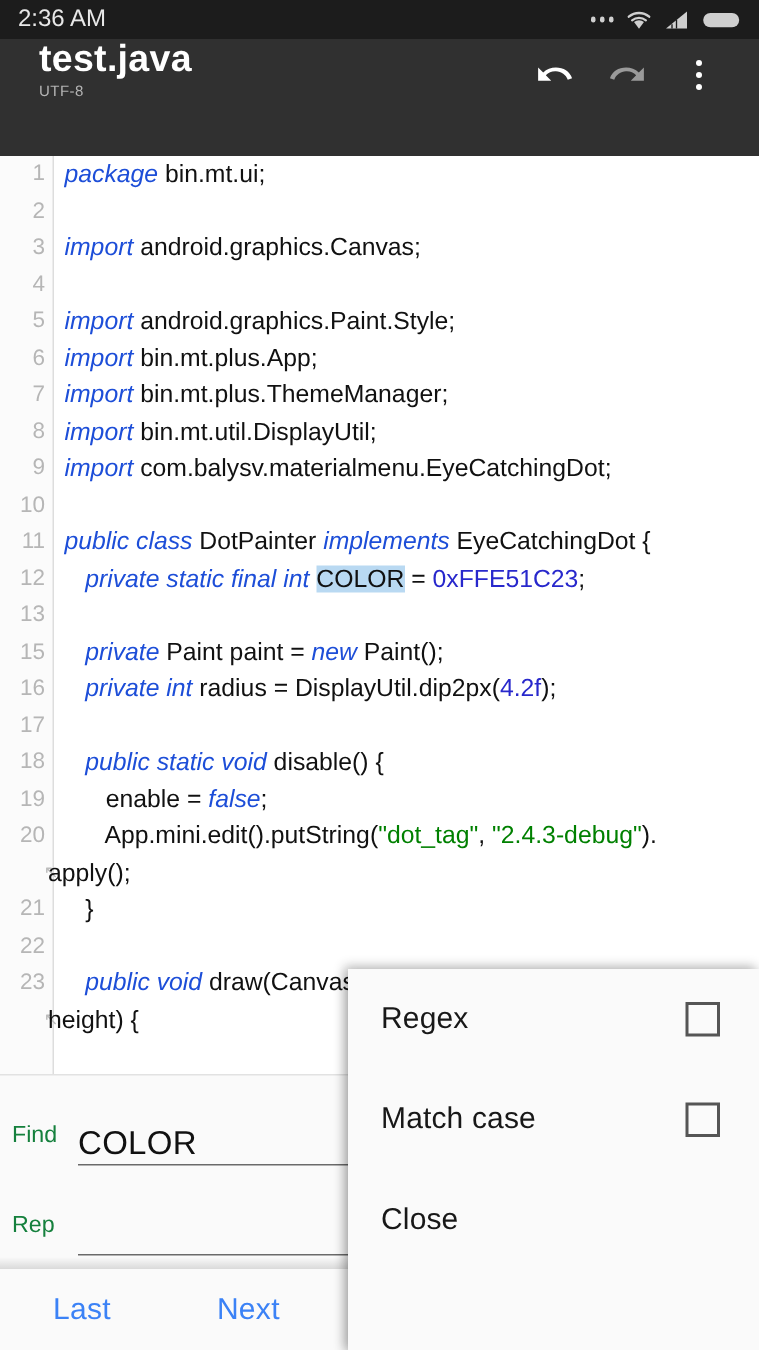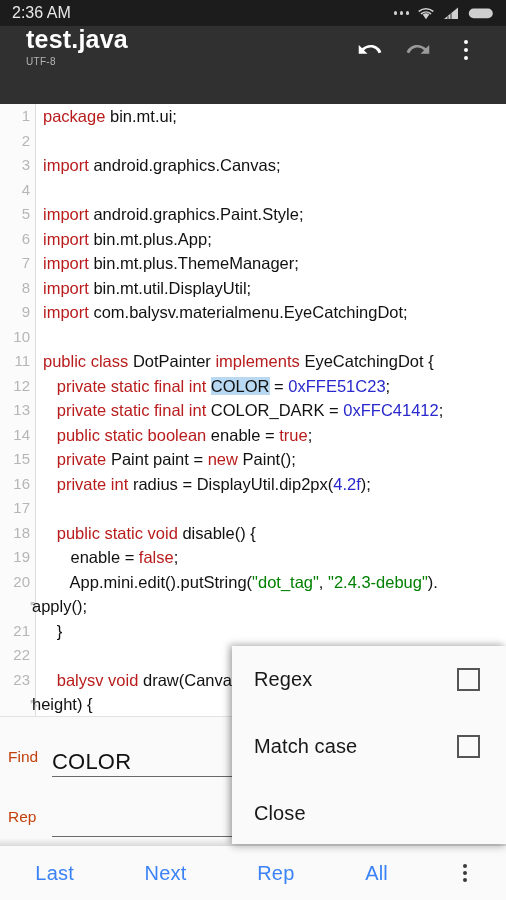--- a/index.html
+++ b/index.html
@@ -52,35 +52,35 @@
   .ln .num {
     position:absolute; left:0; width:30px; text-align:right;
     color:#b6b6b6; font-size:15px; font-family:"Liberation Sans", sans-serif;
   }
   .ln .txt { position:absolute; left:43px; color:#111111; }
   .ln.cont .txt { left:32px; }
   .wrapmark {
     position:absolute; left:29px; top:4px; width:12px; height:14px;
     color:#bdbdbd; font-size:12px; line-height:14px;
   }
-  .kw { color:#b91c1c; }
+  .kw { color:#1d4ed8;font-style:italic; }
   .num-lit { color:#2828cc; }
   .str { color:#008000; }
   .hl { background:#b9d9f2; }
 
   
   #find-panel {
     position:absolute; top:716px; left:0; width:506px; height:130px;
     background:#fafafa; border-top:1px solid #e2e2e2;
   }
   .find-row { position:absolute; left:0; width:506px; height:56px; display:flex; align-items:center; }
   #row-find { top:12px; }
   #row-rep  { top:72px; }
   .find-label {
-    width:52px; padding-left:8px; font-size:15.5px; color:#c2410c;
+    width:52px; padding-left:8px; font-size:15.5px; color:#15803d;
     flex:0 0 52px;
   }
   .find-field {
     flex:1; margin-right:10px; height:40px;
     border-bottom:1.6px solid #6a6a6a;
     display:flex; align-items:flex-end; padding-bottom:3px;
   }
   .find-value { font-size:22px; color:#111111; letter-spacing:.2px; line-height:1.05; }
 
   
@@ -95,21 +95,21 @@
     pointer-events:none;
   }
   .bot-btn {
     font-size:20px; color:#3b82f6; padding:6px 10px; letter-spacing:.2px;
   }
   .bot-dots { display:flex; flex-direction:column; gap:3px; align-items:center; padding:6px 14px; }
   .bot-dots i { width:4px; height:4px; border-radius:50%; background:#3a3a3a; display:block; }
 
   
   #popup-menu {
-    position:absolute; top:646px; left:232px; width:274px; height:198px;
+    position:absolute; top:646px; left:232px; width:274px; height:255px;
     background:#fafafa;
     box-shadow:-3px -2px 7px rgba(0,0,0,0.24), 0 3px 8px rgba(0,0,0,0.22);
     z-index:40;
   }
   .menu-item {
     position:absolute; left:0; width:274px; height:67px;
     display:flex; align-items:center; padding:0 26px 0 22px;
   }
   #menu-regex { top:0; }
   #menu-matchcase { top:67px;gap:24px; }
@@ -175,32 +175,31 @@
       <div class="ln"><span class="num">3</span><span class="txt"><span class="kw">import</span><span> android.graphics.Canvas;</span></span></div>
       <div class="ln"><span class="num">4</span></div>
       <div class="ln"><span class="num">5</span><span class="txt"><span class="kw">import</span><span> android.graphics.Paint.Style;</span></span></div>
       <div class="ln"><span class="num">6</span><span class="txt"><span class="kw">import</span><span> bin.mt.plus.App;</span></span></div>
       <div class="ln"><span class="num">7</span><span class="txt"><span class="kw">import</span><span> bin.mt.plus.ThemeManager;</span></span></div>
       <div class="ln"><span class="num">8</span><span class="txt"><span class="kw">import</span><span> bin.mt.util.DisplayUtil;</span></span></div>
       <div class="ln"><span class="num">9</span><span class="txt"><span class="kw">import</span><span> com.balysv.materialmenu.EyeCatchingDot;</span></span></div>
       <div class="ln"><span class="num">10</span><span class="txt"></span></div>
       <div class="ln"><span class="num">11</span><span class="txt"><span class="kw">public class</span><span> DotPainter </span><span class="kw">implements</span><span> EyeCatchingDot {</span></span></div>
       <div class="ln"><span class="num">12</span><span class="txt"><span>   </span><span class="kw">private static final int</span><span> </span><span class="hl">COLOR</span><span> = </span><span class="num-lit">0xFFE51C23</span><span>;</span></span></div>
-      <div class="ln"><span class="num">13</span><span class="txt"><span>   </span><span class="kw">private static final int</span><span> COLOR_DARK = </span><span class="num-lit">0xFFC41412</span><span>;</span></span></div>
-      <div class="ln"><span class="num">14</span><span class="txt"><span>   </span><span class="kw">public static boolean</span><span> enable = </span><span class="kw">true</span><span>;</span></span></div>
+      <div class="ln"><span class="num">13</span></div>
       <div class="ln"><span class="num">15</span><span class="txt"><span>   </span><span class="kw">private</span><span> Paint paint = </span><span class="kw">new</span><span> Paint();</span></span></div>
       <div class="ln"><span class="num">16</span><span class="txt"><span>   </span><span class="kw">private int</span><span> radius = DisplayUtil.dip2px(</span><span class="num-lit">4.2f</span><span>);</span></span></div>
       <div class="ln"><span class="num">17</span><span class="txt"></span></div>
       <div class="ln"><span class="num">18</span><span class="txt"><span>   </span><span class="kw">public static void</span><span> disable() {</span></span></div>
       <div class="ln"><span class="num">19</span><span class="txt"><span>      enable = </span><span class="kw">false</span><span>;</span></span></div>
       <div class="ln"><span class="num">20</span><span class="txt"><span>      App.mini.edit().putString(</span><span class="str">"dot_tag"</span><span>, </span><span class="str">"2.4.3-debug"</span><span>).</span></span></div>
       <div class="ln cont"><span class="wrapmark">↖</span><span class="txt"><span>apply();</span></span></div>
       <div class="ln"><span class="num">21</span><span class="txt"><span>   }</span></span></div>
       <div class="ln"><span class="num">22</span><span class="txt"></span></div>
-      <div class="ln"><span class="num">23</span><span class="txt"><span>   </span><span class="kw">balysv void</span><span> draw(Canvas canvas, </span><span class="kw">float</span><span> width, </span><span class="kw">float</span></span></div>
+      <div class="ln"><span class="num">23</span><span class="txt"><span>   </span><span class="kw">public void</span><span> draw(Canvas canvas, </span><span class="kw">float</span><span> width, </span><span class="kw">float</span></span></div>
       <div class="ln cont"><span class="wrapmark">↖</span><span class="txt"><span>height) {</span></span></div>
     </div>
 </div>
 
 <div id="find-panel">
   <div class="find-row" id="row-find">
     <div class="find-label">Find</div>
     <div class="find-field">
       <span class="find-value">COLOR</span>
     </div>

